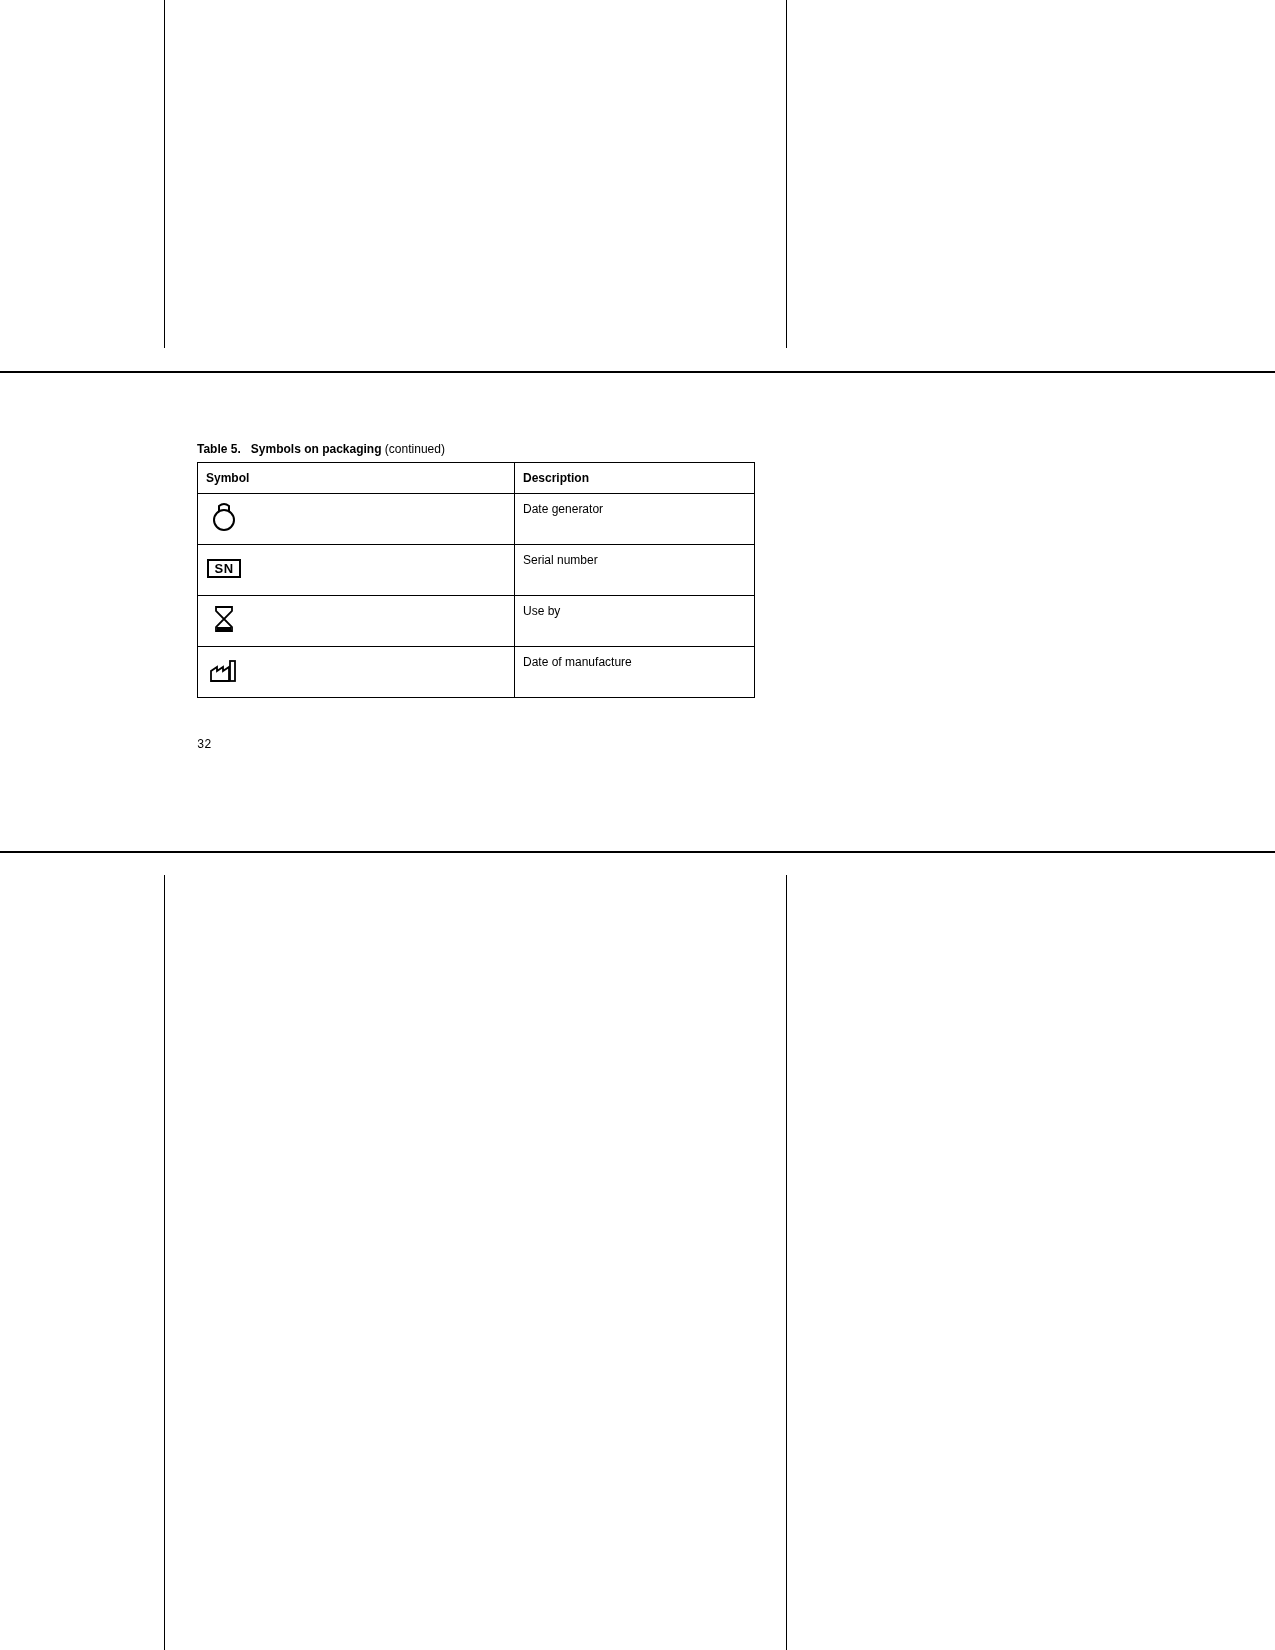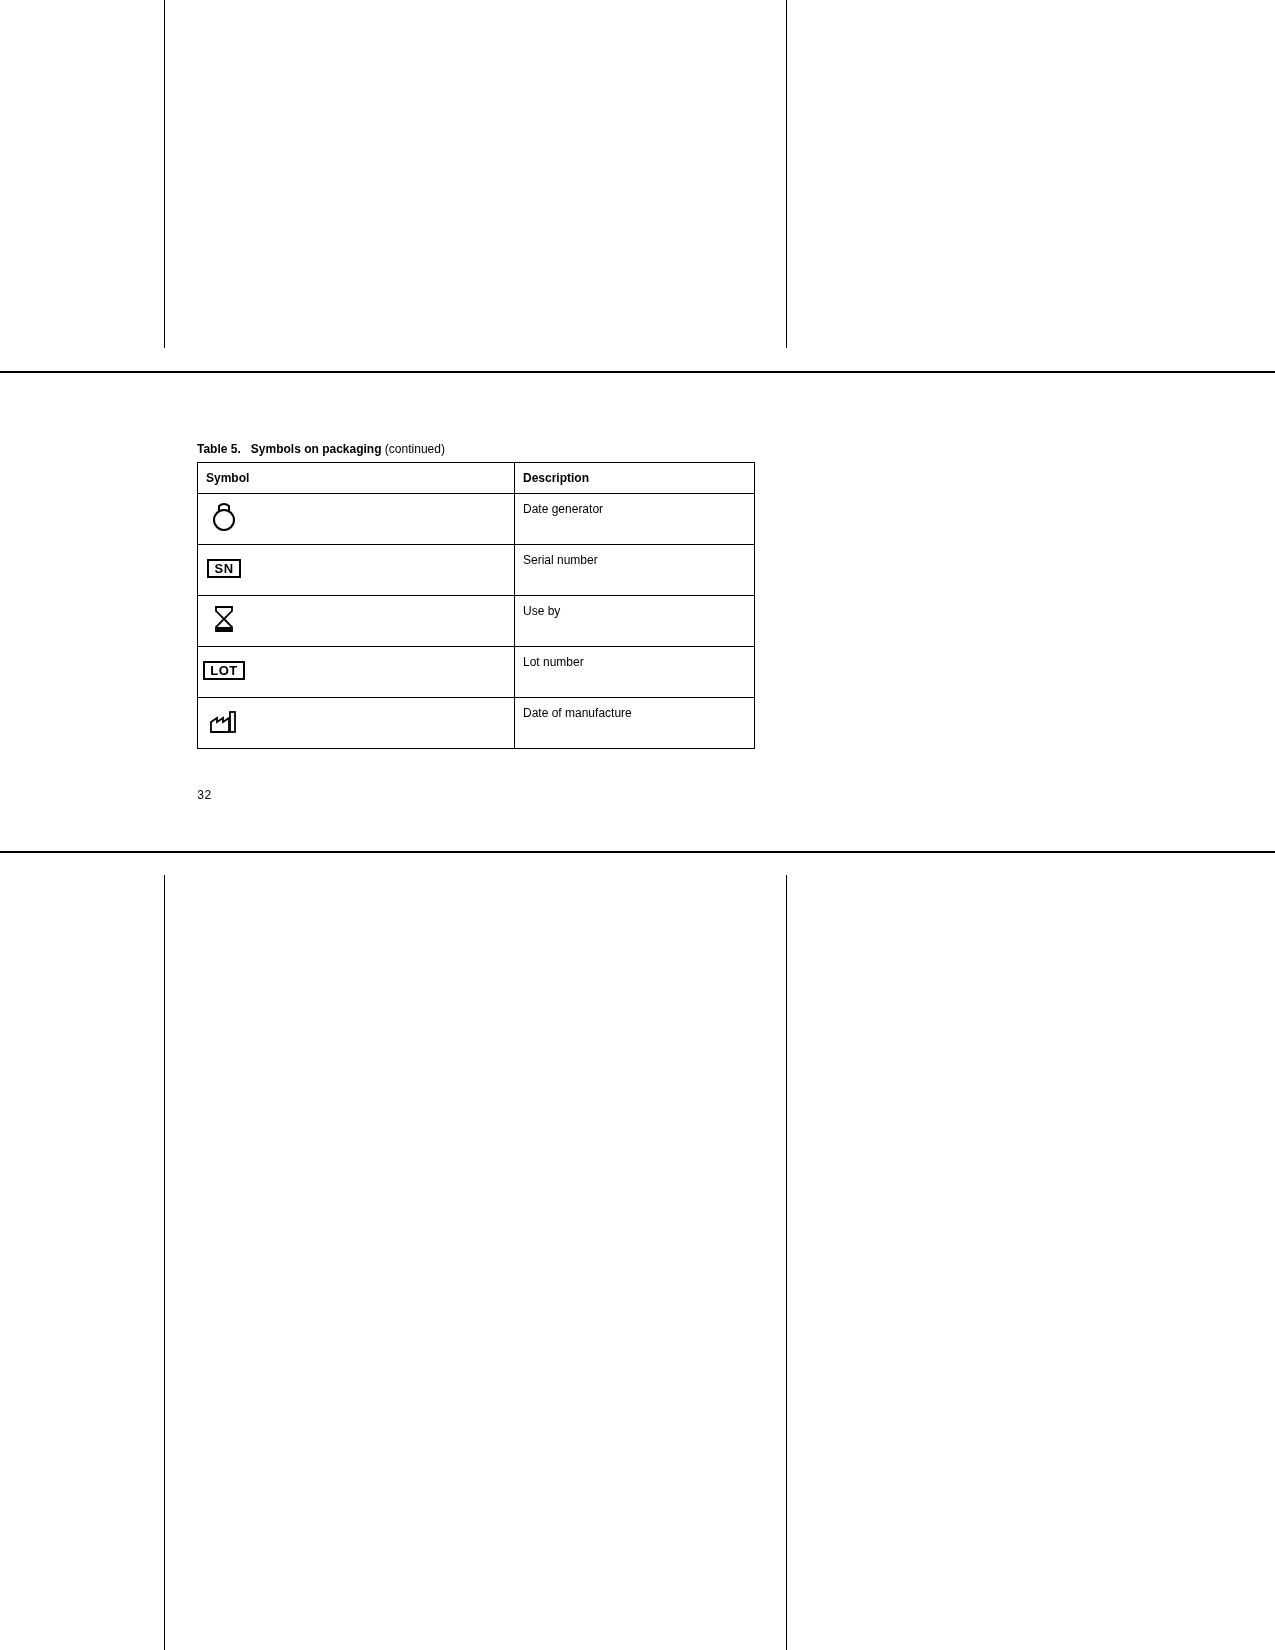--- a/index.html
+++ b/index.html
@@ -152,28 +152,20 @@
             <span class="icon-slot">
               <svg width="20" height="28" viewBox="0 0 20 28">
                 <path d="M2 2 L18 2 L18 6 L10 14 L18 22 L18 26 L2 26 L2 22 L10 14 L2 6 Z" fill="none" stroke="#000" stroke-width="1.8"></path>
                 <path d="M3 22 L17 22 L17 25 L3 25 Z" fill="#000"></path>
               </svg>
             </span>
           </td>
           <td>Use by</td>
         </tr>
 
-        <tr>
-          <td class="symcell">
-            <span class="icon-slot">
-              <span class="lot-box">LOT</span>
-            </span>
-          </td>
-          <td>Lot number</td>
-        </tr>
 
         <tr>
           <td class="symcell">
             <span class="icon-slot">
               <svg width="30" height="26" viewBox="0 0 30 26">
                 <path d="M2 24 L2 14 L8 10 L8 14 L14 10 L14 14 L20 10 L20 24 Z" fill="none" stroke="#000" stroke-width="1.8"></path>
                 <rect x="21" y="4" width="5" height="20" fill="none" stroke="#000" stroke-width="1.8"></rect>
               </svg>
             </span>
           </td>

